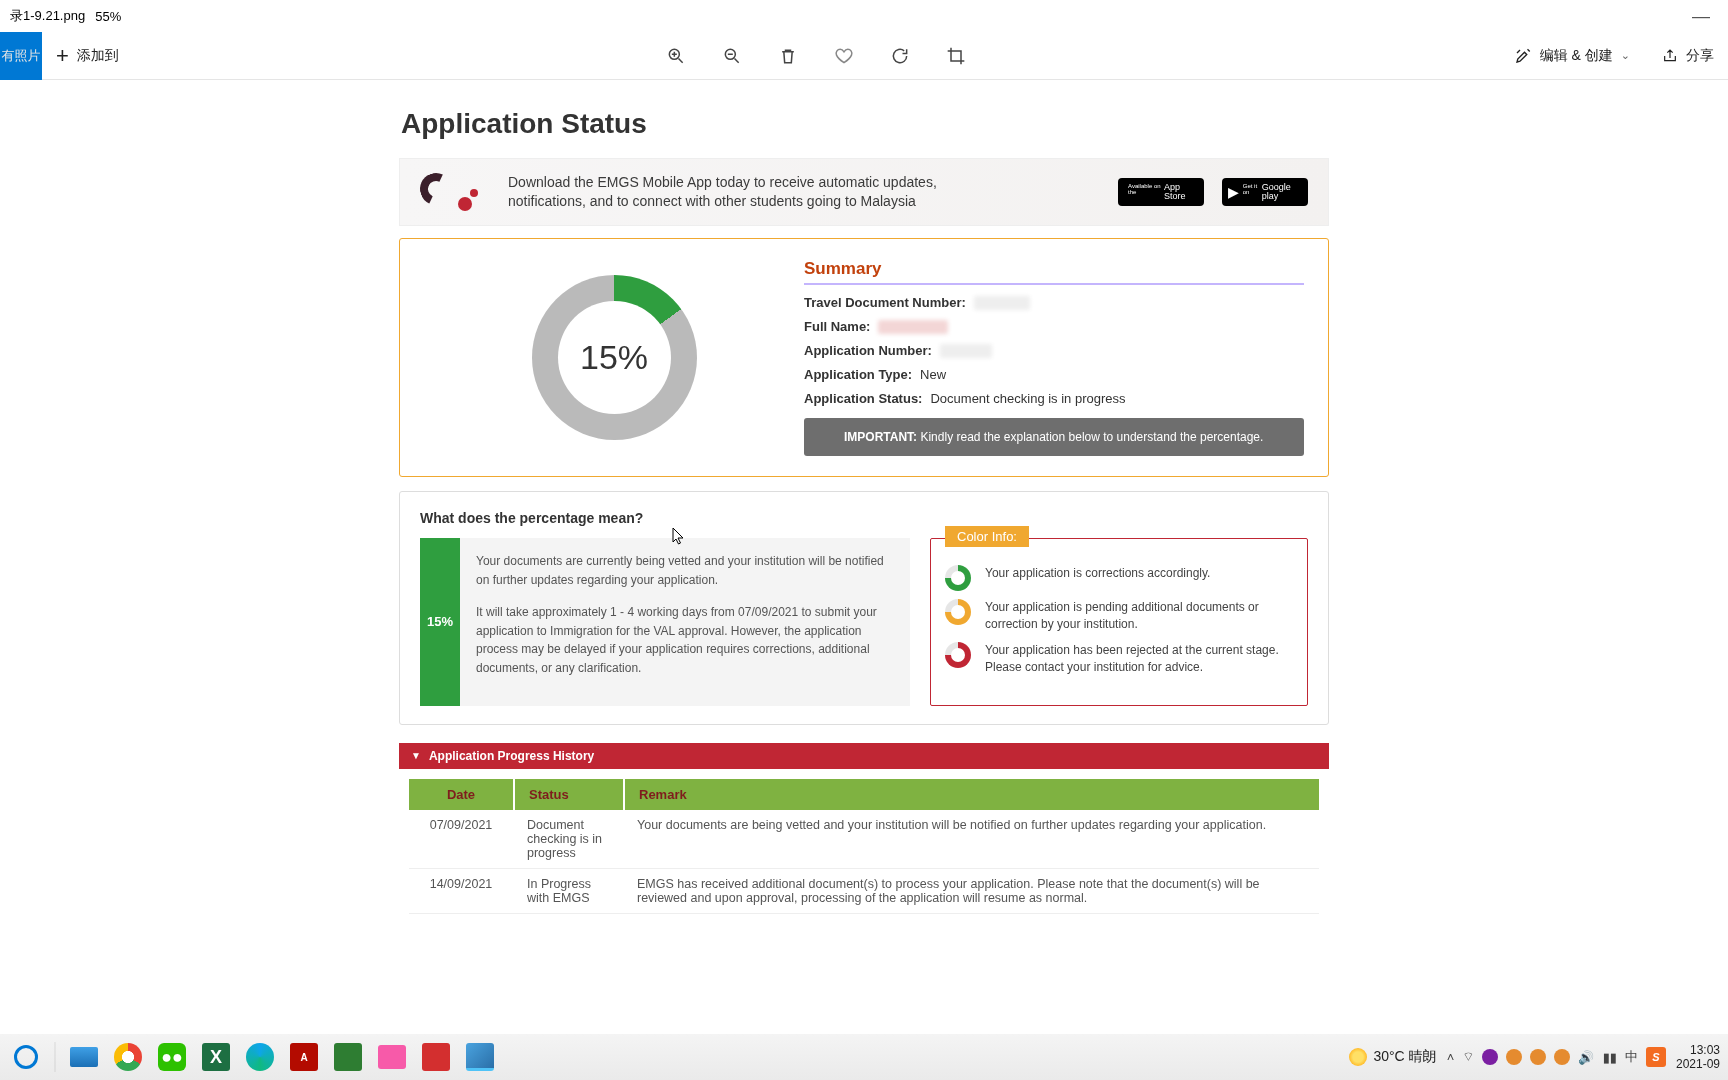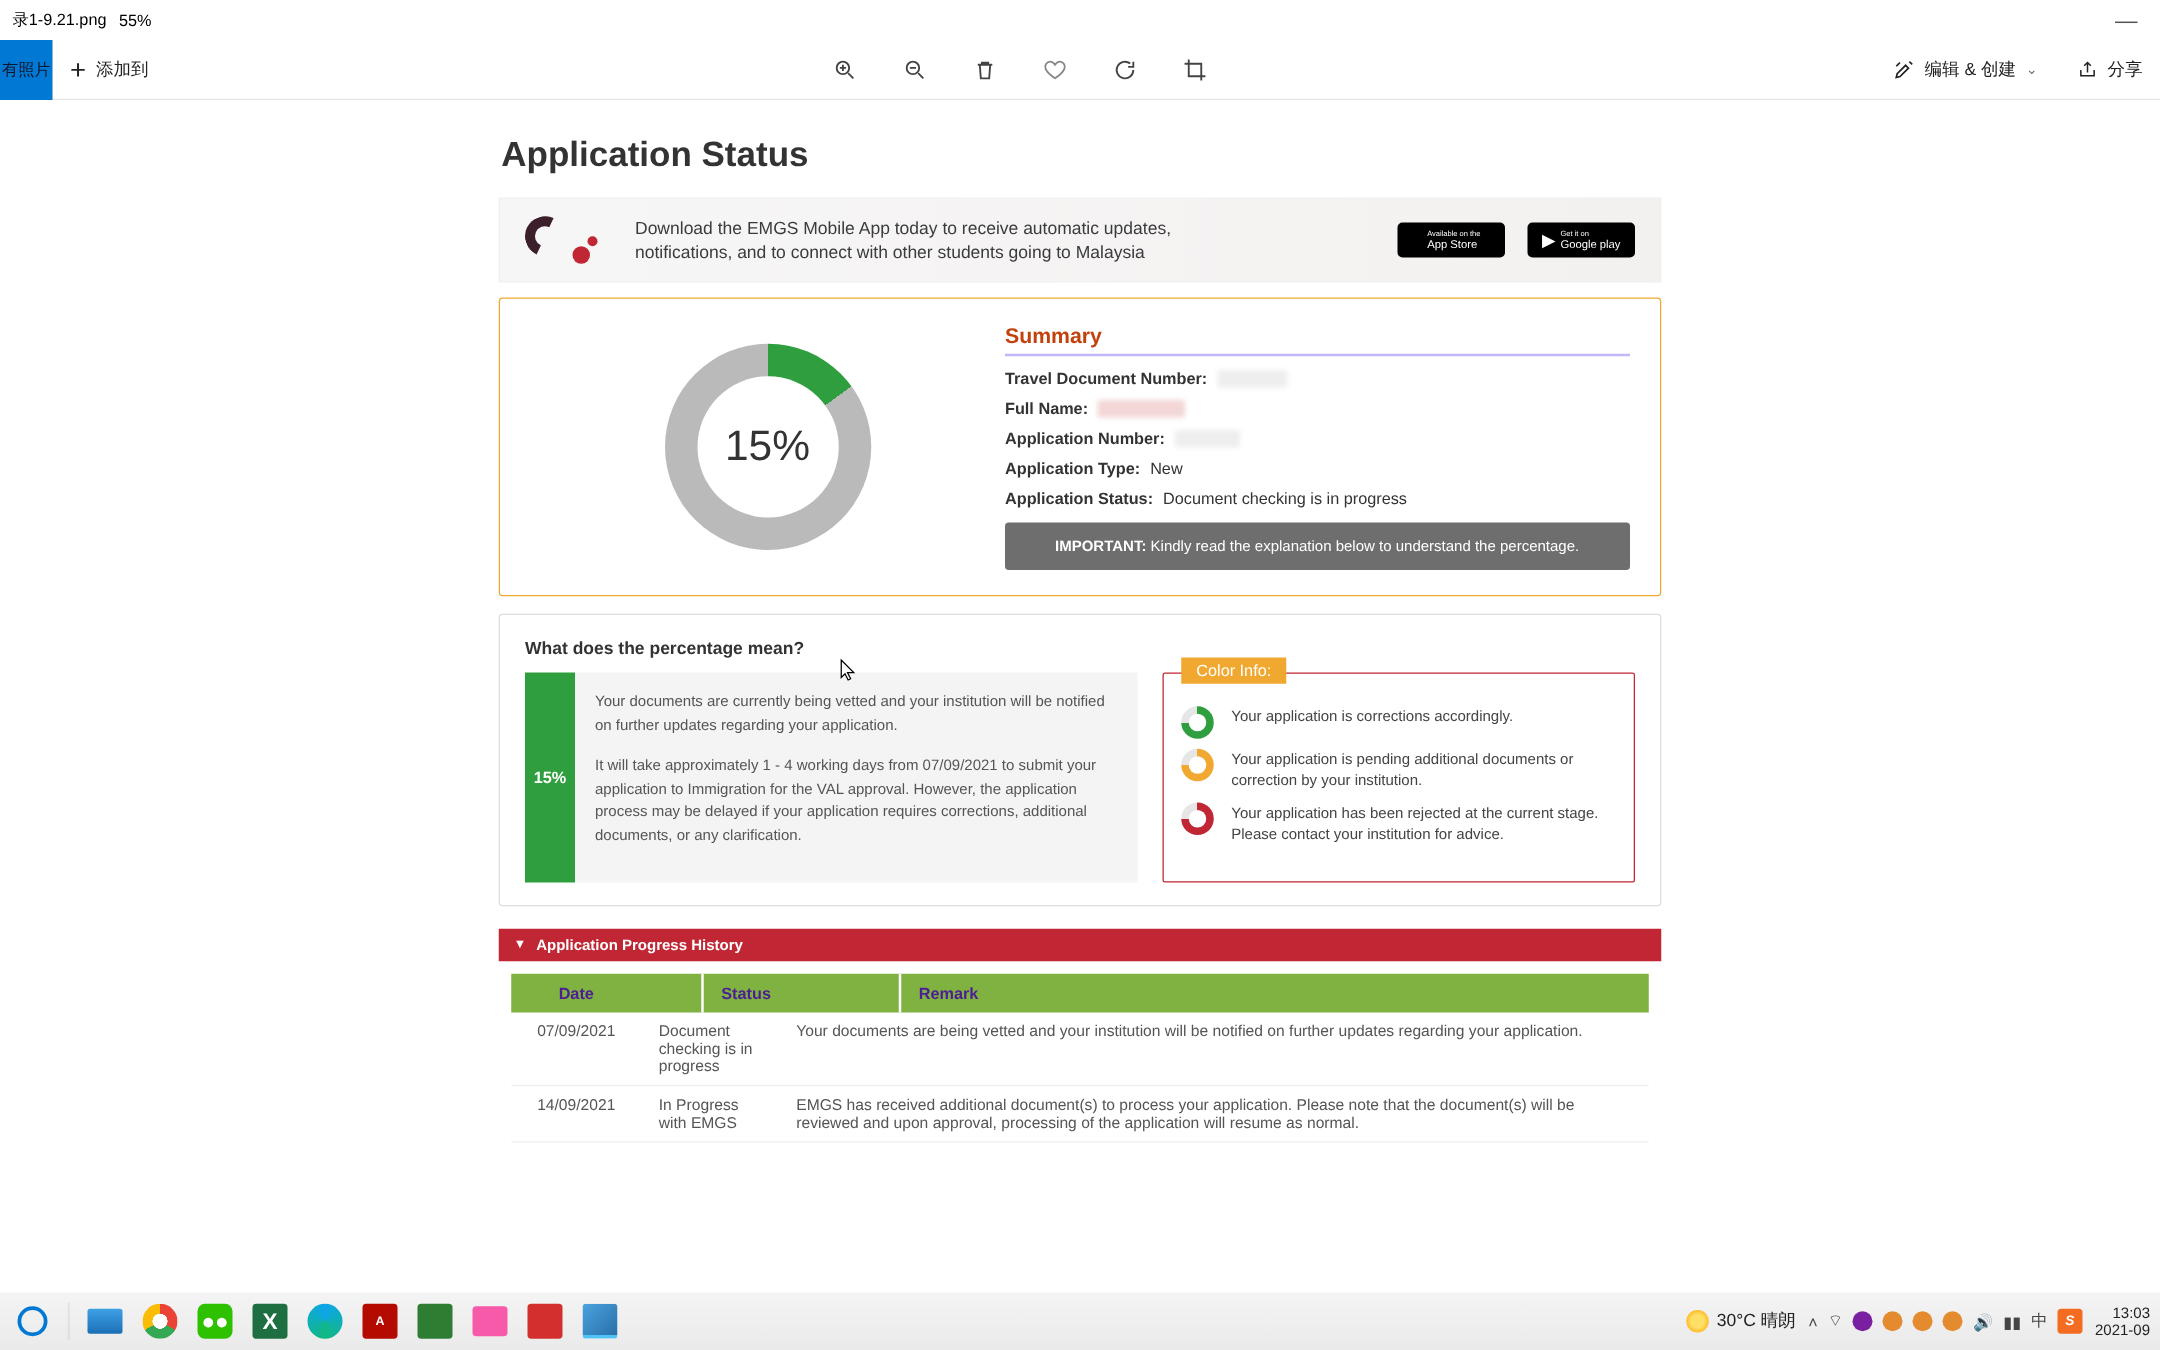--- a/index.html
+++ b/index.html
@@ -6,21 +6,21 @@
 body { background: #fff; width: 1728px; height: 1080px; overflow: hidden; position: relative; }
 
 
 .title-bar { height: 32px; background: #fff; display: flex; align-items: center; justify-content: space-between; padding: 0 10px; font-size: 13px; color: #000; }
 .title-left { display: flex; align-items: center; gap: 10px; }
 .title-right { display: flex; align-items: center; gap: 14px; color: #555; font-size: 18px; }
 .win-btn { width: 34px; text-align: center; cursor: default; font-weight: 300; }
 
 
 .app-toolbar { height: 48px; display: flex; align-items: center; border-bottom: 1px solid #e5e5e5; }
-.photo-btn { background: #0078d4; color: #0f172a; height: 48px; width: 42px; display: flex; align-items: center; justify-content: center; font-size: 13px; }
+.photo-btn { background: #0078d4; color: #e5e5e5; height: 48px; width: 42px; display: flex; align-items: center; justify-content: center; font-size: 13px; }
 .addto-btn { display: flex; align-items: center; gap: 8px; margin-left: 14px; font-size: 14px; color: #222; }
 .plus { font-size: 22px; font-weight: 300; }
 .center-icons { flex: 1; display: flex; justify-content: center; gap: 36px; color: #444; }
 .tool-icon { width: 20px; height: 20px; display: flex; align-items: center; justify-content: center; }
 .tool-icon svg { width: 20px; height: 20px; }
 .right-toolbar { display: flex; align-items: center; gap: 32px; margin-right: 14px; font-size: 14px; color: #222; }
 .dd { display: flex; align-items: center; gap: 8px; }
 
 
 .page { padding: 20px 0 0 0; }
@@ -30,21 +30,21 @@
 
 .promo { height: 68px; background: linear-gradient(90deg, #f7f6f6 0%, #f3f1f0 100%); border: 1px solid #eee; display: flex; align-items: center; padding: 0 20px; position: relative; margin-bottom: 12px; }
 .promo-logo { width: 58px; height: 38px; position: relative; margin-right: 30px; }
 .promo-logo .c1 { position:absolute; width:32px; height:32px; border:8px solid #3b1f2b; border-radius:50%; border-right-color:transparent; border-bottom-color:transparent; transform: rotate(-20deg); left:0; top:0; }
 .promo-logo .c2 { position:absolute; width:14px; height:14px; background:#c02634; border-radius:50%; right:6px; bottom:0; }
 .promo-logo .c3 { position:absolute; width:8px; height:8px; background:#c02634; border-radius:50%; right:0; bottom:14px; }
 .promo-text { font-size: 14px; color: #3b3b3b; line-height: 1.35; max-width: 460px; font-weight: 500;}
 .store-btns { margin-left: auto; display: flex; gap: 18px; }
 .store { width: 86px; height: 28px; background:#000; border-radius:4px; color:#fff; font-size:7px; display:flex; align-items:center; justify-content:center; gap:4px; padding:0 6px;}
 .store .ic{font-size:14px;}
-.store .lbl{display:flex; flex-direction:column; line-height:1;}
+.store .lbl{display:flex; flex-direction:row; line-height:1;}
 .store .lbl span:first-child{font-size:6px;}
 .store .lbl span:last-child{font-size:9px; font-weight:500;}
 
 
 .card { border: 1px solid #f0a830; border-radius: 3px; padding: 20px 24px; margin-bottom: 14px; background: #fff; }
 .summary-row { display: flex; }
 .donut-wrap { width: 380px; display: flex; align-items: center; justify-content: center; }
 .donut { width: 165px; height: 165px; position: relative; }
 .donut-bg { position:absolute; inset:0; border-radius:50%; background: conic-gradient(#2f9e3f 0deg, #2f9e3f 54deg, #bababa 54deg 360deg); }
 .donut-hole { position:absolute; inset:26px; background:#fff; border-radius:50%; display:flex; align-items:center; justify-content:center; font-size:34px; font-weight:500; color:#333; }
@@ -72,21 +72,21 @@
 .ci-row { display: flex; align-items: flex-start; gap: 14px; font-size: 12px; color: #444; margin: 8px 0; line-height: 1.45; }
 .ci-ring { width: 26px; height: 26px; border-radius: 50%; flex-shrink:0; }
 .ring-green { background: conic-gradient(#2f9e3f 0 270deg, #e6e6e6 270deg 360deg); }
 .ring-orange { background: conic-gradient(#f0a830 0 270deg, #e6e6e6 270deg 360deg); }
 .ring-red { background: conic-gradient(#c02634 0 270deg, #e6e6e6 270deg 360deg); }
 .ci-ring::after{content:""; display:block; width:14px; height:14px; background:#fff; border-radius:50%; margin:6px;}
 
 
 .history-hdr { background: #c02634; color: #fff; font-size: 12px; font-weight: 600; padding: 6px 12px; display:flex; align-items:center; gap:8px;}
 .tri { font-size: 10px; }
-.table-hdr { background: #7fb241; color: #4c1d95; font-size: 13px; font-weight: 600; display: flex; margin: 10px 10px 0 10px; gap: 48px; }
+.table-hdr { background: #7fb241; color: #7f1d1d; font-size: 13px; font-weight: 600; display: flex; margin: 10px 10px 0 10px; }
 .table-hdr .col, .tr .col { padding: 8px 14px; }
 .col-date { width: 104px; text-align:center; }
 .col-status { width: 110px; border-left: 2px solid #fff; }
 .col-remark { flex: 1; border-left: 2px solid #fff; }
 .tr { display: flex; font-size: 12.5px; color: #555; margin: 0 10px; border-bottom: 1px solid #eee; }
 .tr .col-status, .tr .col-remark { border-left: none; }
 .tr .col-date { text-align:center; }
 
 
 .cursor { position: absolute; left: 672px; top: 527px; width: 14px; height: 20px; pointer-events: none; }

